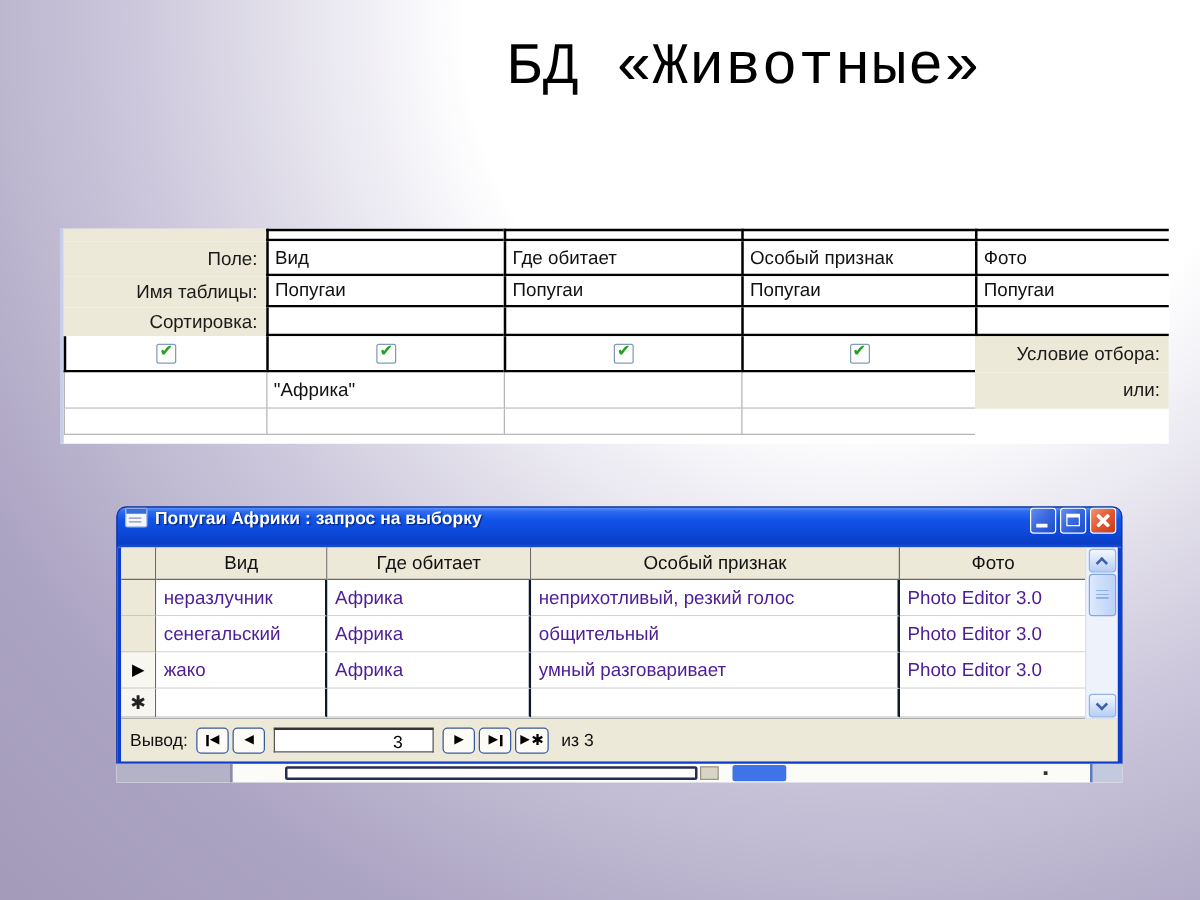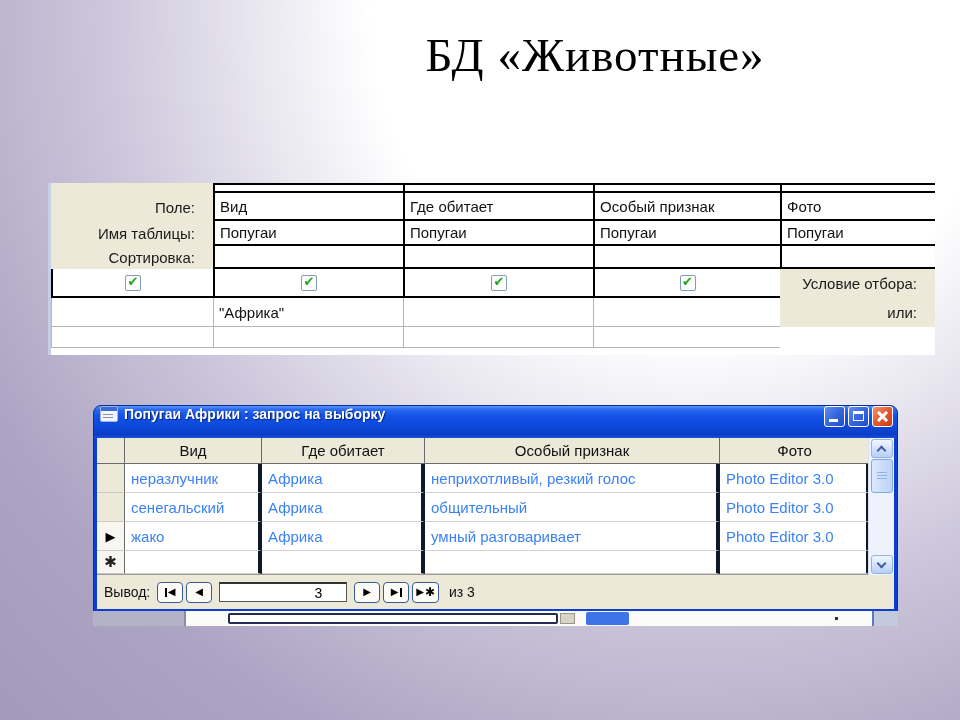--- a/index.html
+++ b/index.html
@@ -6,37 +6,37 @@
   body{
     width:960px;height:720px;position:relative;overflow:hidden;
     font-family:"Liberation Sans","DejaVu Sans",sans-serif;
     background:
       radial-gradient(circle 1000px at 72% 2%, #ffffff 0%, #ffffff 32%, #cdc8dc 58%, #aca4c3 80%, #a29ab8 100%);
   }
   
   .slide-title{
     position:absolute;top:28px;left:0;width:100%;box-sizing:border-box;
     padding-left:230px;text-align:center;
-    font-family:Liberation Serif, serif;
+    font-family:Liberation Mono, monospace;
     font-size:47px;color:#000;letter-spacing:1px;white-space:nowrap;
   }
   
   .design-panel{
     position:absolute;left:48px;top:183px;width:887px;height:172px;
     background:#ffffff;border-left:3px solid #c5d0e8;box-sizing:border-box;
   }
   .dg{
     display:grid;
     grid-template-columns:162px 190px 190px 187px 155px;
     grid-template-rows:10px 28px 25px 23px 29px 29px 21px;
     width:884px;
   }
   .dg-label{
     background:#ece9d8;display:flex;align-items:center;justify-content:flex-end;
-    padding-right:18px;font-size:15px;color:#1a1a1a;white-space:nowrap;
+    padding-right:7px;font-size:15px;color:#1a1a1a;white-space:nowrap;
   }
   .dg-cell{
     background:#fff;box-sizing:border-box;font-size:15px;color:#111;
     display:flex;align-items:center;padding-left:5px;overflow:hidden;white-space:nowrap;
   }
   .bk{border-left:2px solid #000;border-bottom:2px solid #000;}
   .bk-top{border-top:2px solid #000;}
   .gr{border-left:1px solid #b5b5b5;border-bottom:1px solid #b5b5b5;}
   .dg-checkcell{justify-content:center;padding-left:0;}
   .xp-checkbox{
@@ -89,22 +89,22 @@
   }
   .sel{
     background:#ece9d8;box-sizing:border-box;border-right:1px solid #6a6a6a;border-bottom:1px solid #c8c8c8;
     display:flex;align-items:center;justify-content:center;height:29px;
   }
   .sel.cur,.sel.new{background:#f7f6f0;}
   .sel .arrow{font-family:"DejaVu Sans",sans-serif;font-size:13px;color:#000;line-height:1;}
   .sel .star{font-family:"DejaVu Sans",sans-serif;font-size:15px;color:#222;line-height:1;}
   .cell{
     background:#fff;height:29px;box-sizing:border-box;
-    border-right:4px solid #0f172a;border-bottom:1px solid #d2d2d2;
-    display:flex;align-items:center;padding-left:6px;font-size:15px;color:#3b82f6;
+    border-right:2px solid #0f172a;border-bottom:1px solid #d2d2d2;
+    display:flex;align-items:center;padding-left:6px;font-size:15px;color:#4c1d95;
     white-space:nowrap;overflow:hidden;
   }
   .cell.newrow{height:23px;} .sel.new{height:23px;}
   
   .vscroll{
     position:absolute;right:0;top:0;width:26px;height:137px;
     background:#eef2fb;display:flex;flex-direction:column;align-items:center;
     border-left:1px solid #d8dff0;box-sizing:border-box;
   }
   .sbtn{

